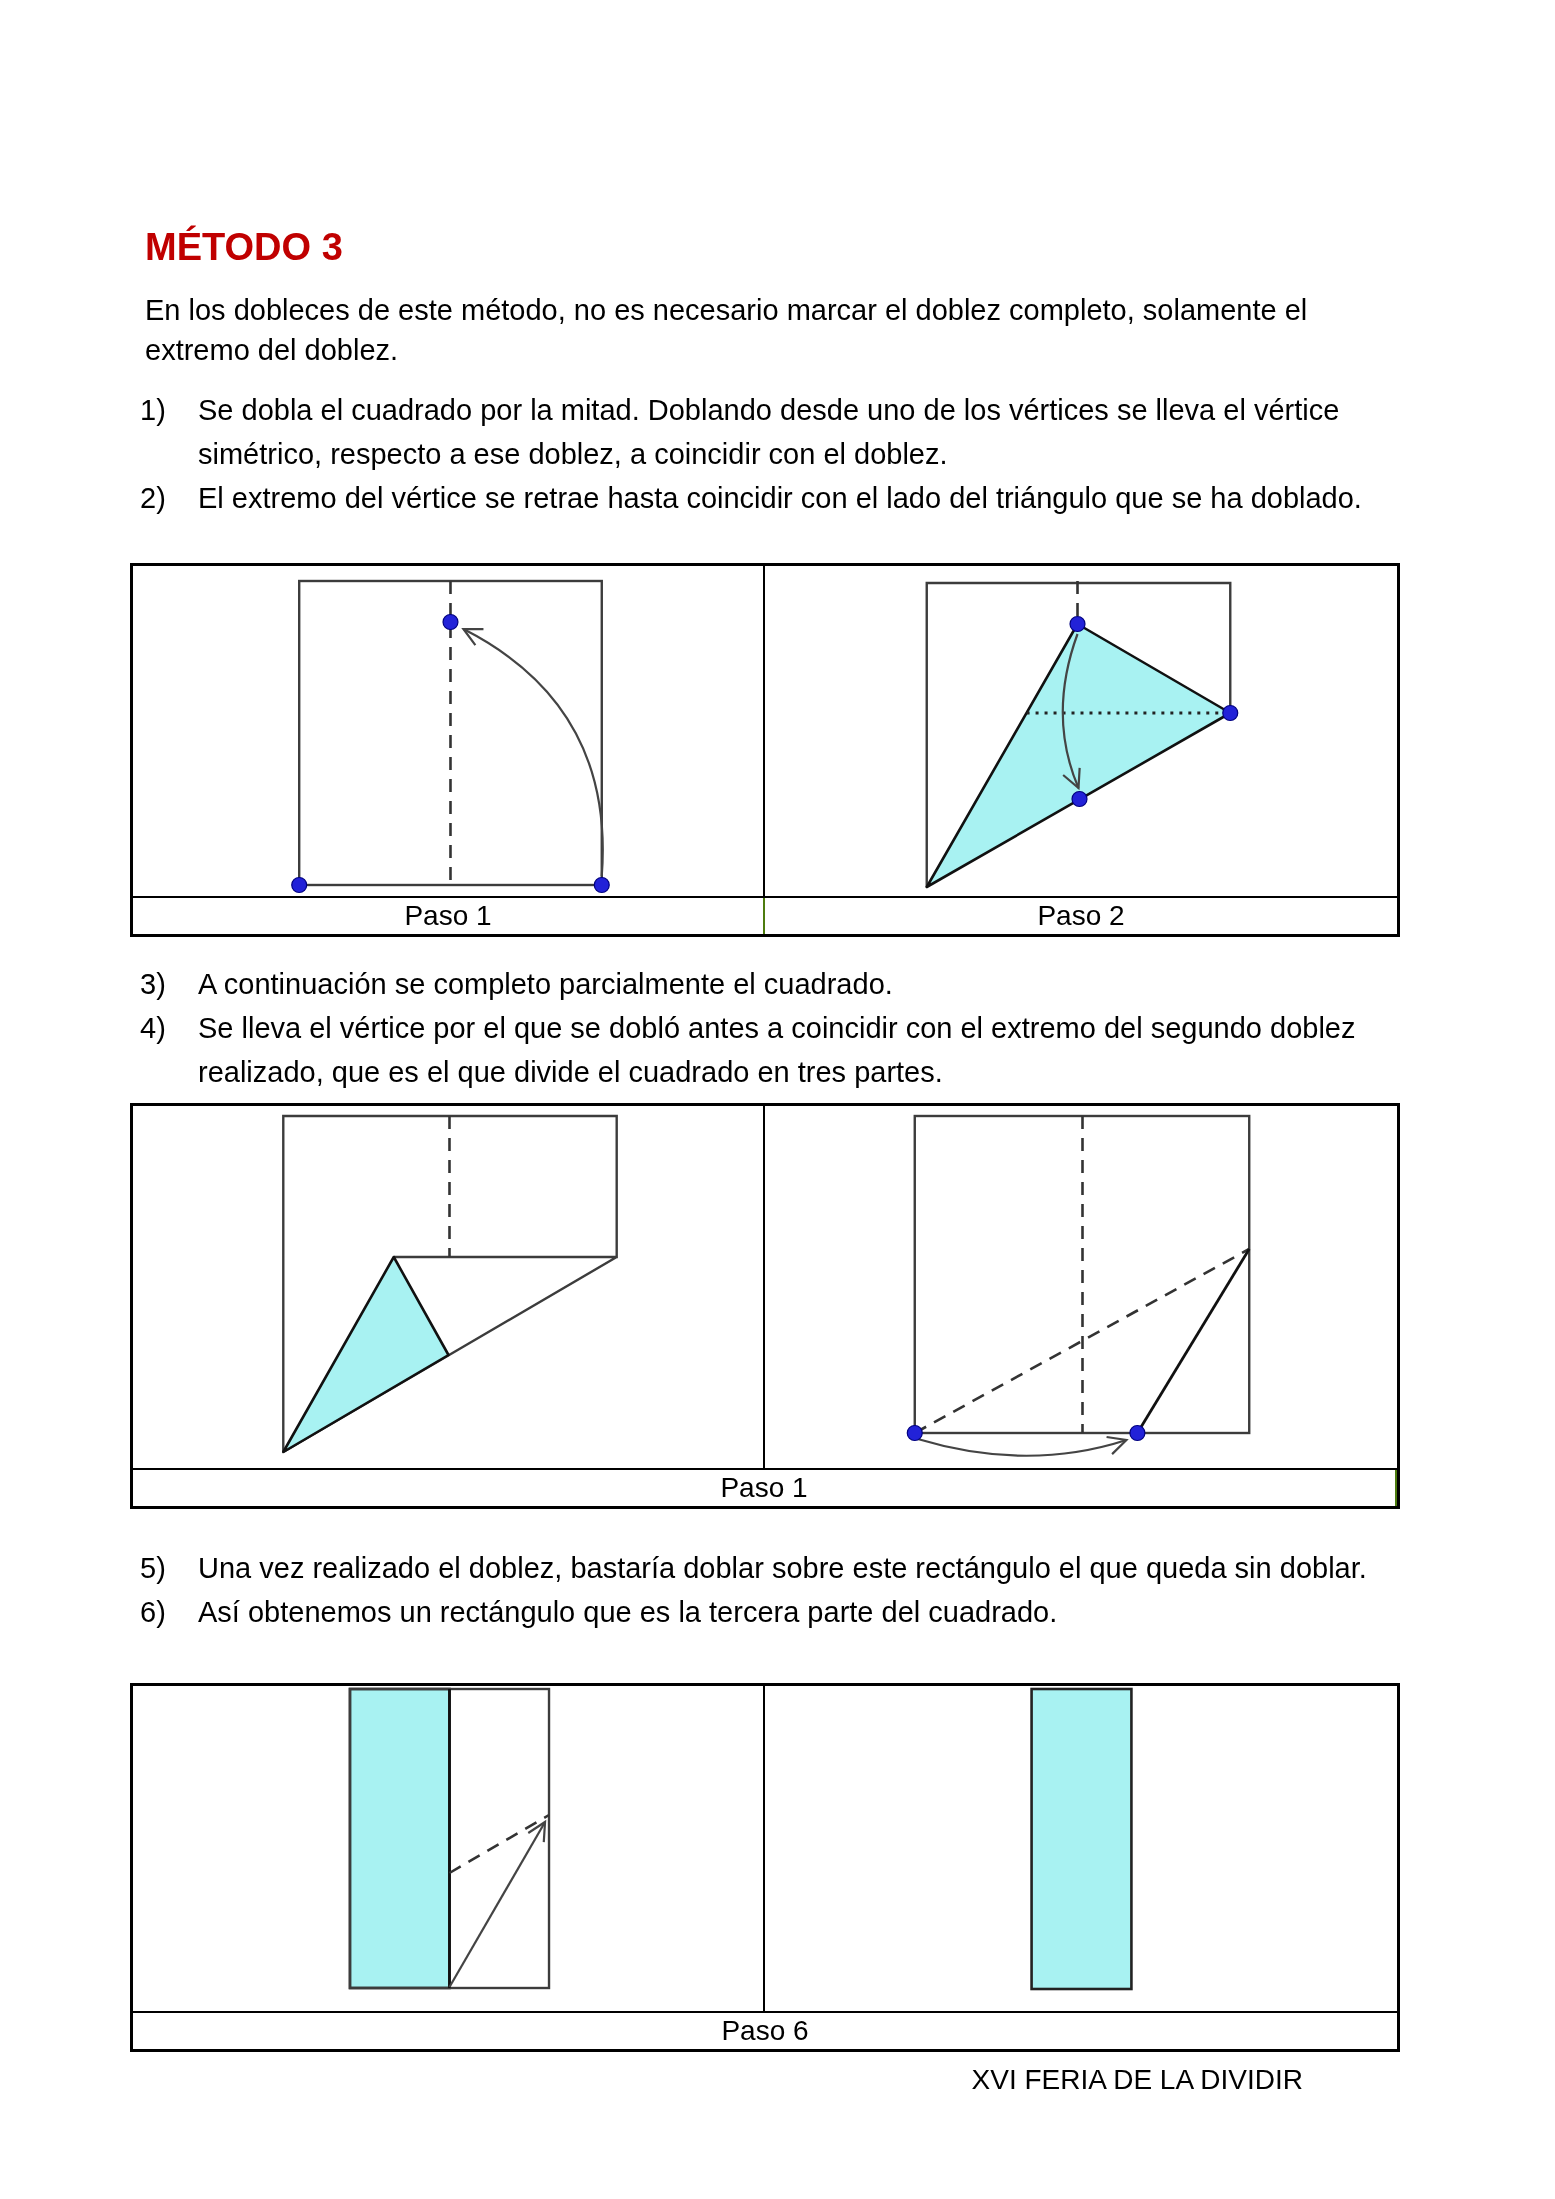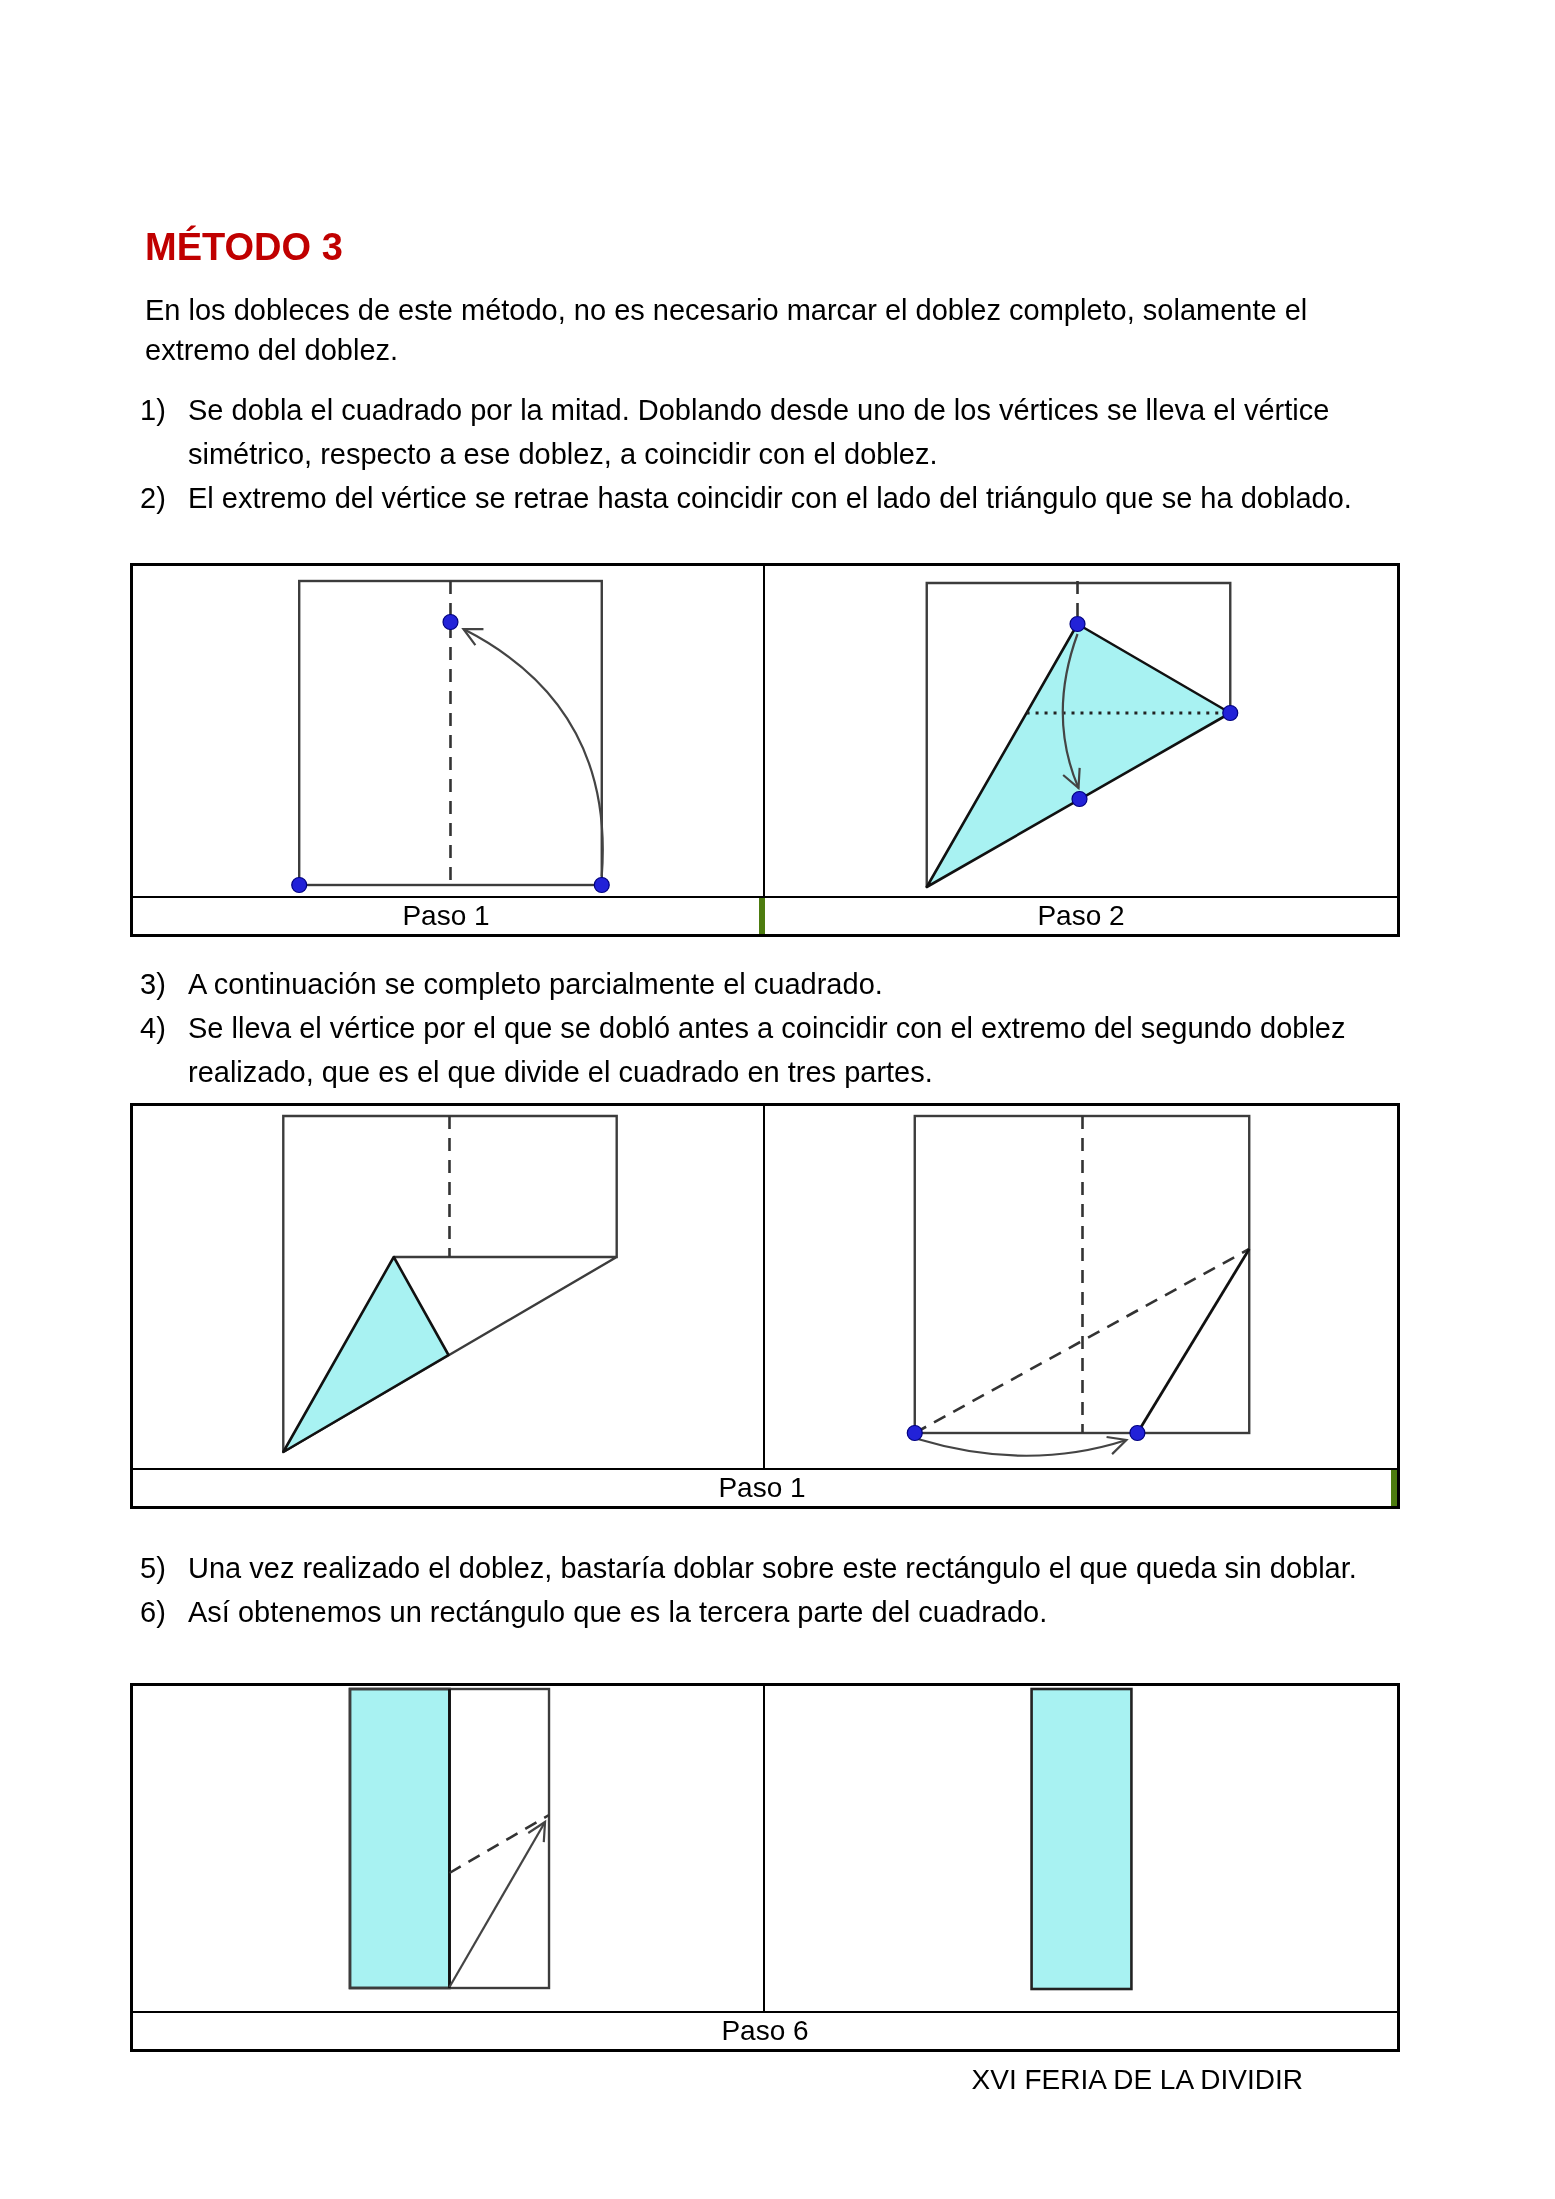--- a/index.html
+++ b/index.html
@@ -30,40 +30,40 @@
   .intro{
     position:absolute;top:290px;left:145px;width:1255px;
     font-size:29px;line-height:40px;
   }
   .steps{position:absolute;left:140px;width:1265px;}
   .steps-1{top:388px;}
   .steps-2{top:962px;}
   .steps-3{top:1546px;}
   .step{display:flex;font-size:29px;line-height:44px;}
   .step .num{width:48px;flex:0 0 48px;}
-  .step .txt{flex:1;}
+  .step .txt{flex:1;margin-left:10px;}
   .fig{
     position:absolute;left:130px;width:1270px;
     border:3px solid #000;background:#fff;
   }
   .fig-1{top:563px;}
   .fig-2{top:1103px;}
   .fig-3{top:1683px;}
   .fig-row{display:flex;}
   .fig-cell{flex:1 1 50%;position:relative;}
   .fig-cell.left{border-right:2px solid #000;}
   .fig-1 .fig-cell{height:330px;}
   .fig-2 .fig-cell{height:362px;}
   .fig-3 .fig-cell{height:325px;}
   .fig-cap-row{display:flex;border-top:2px solid #000;}
   .fig-cap{
     flex:1 1 50%;height:36px;line-height:35px;
     text-align:center;font-size:28px;
   }
-  .fig-cap.left{border-right:6px solid #4d7c0f;}
+  .fig-cap.left{border-right:2px solid #4d7c0f;}
   svg.diagram{display:block;width:100%;height:100%;}
   .sq{fill:none;stroke:var(--line);stroke-width:2.4;}
   .edge{fill:none;stroke:#111;stroke-width:2.8;}
   .tri{fill:var(--cyan);stroke:#111;stroke-width:2.6;stroke-linejoin:round;}
   .folddash{fill:none;stroke:#333;stroke-width:2.6;stroke-dasharray:13 9;}
   .dotted{fill:none;stroke:#222;stroke-width:3;stroke-dasharray:3 6;}
   .arc{fill:none;stroke:#444;stroke-width:2.2;}
   circle.dot{fill:var(--dot_blue);stroke:#000080;stroke-width:1.2;}
   .cyanrect{fill:var(--cyan);stroke:#222;stroke-width:2.6;}
   .footer{

